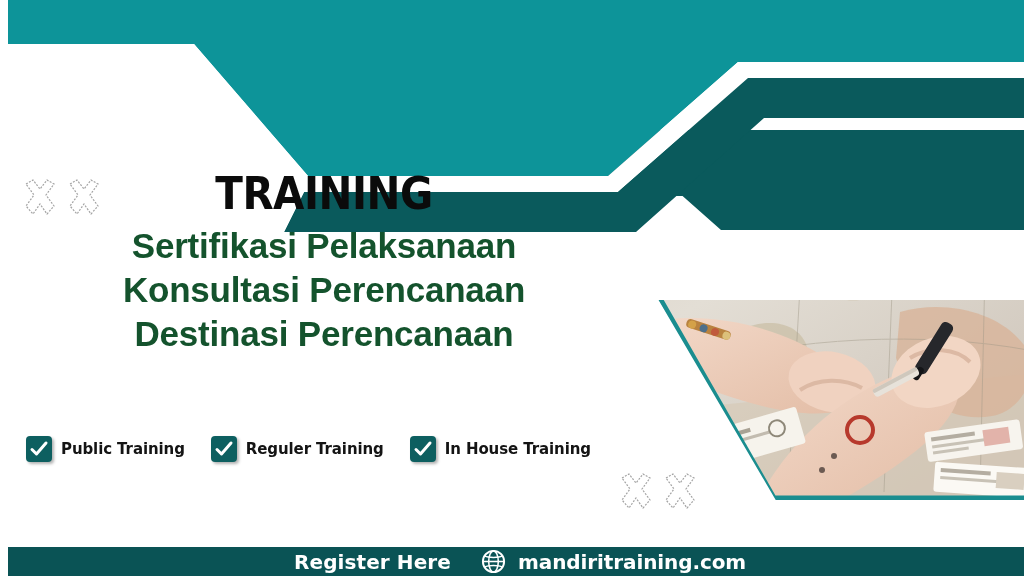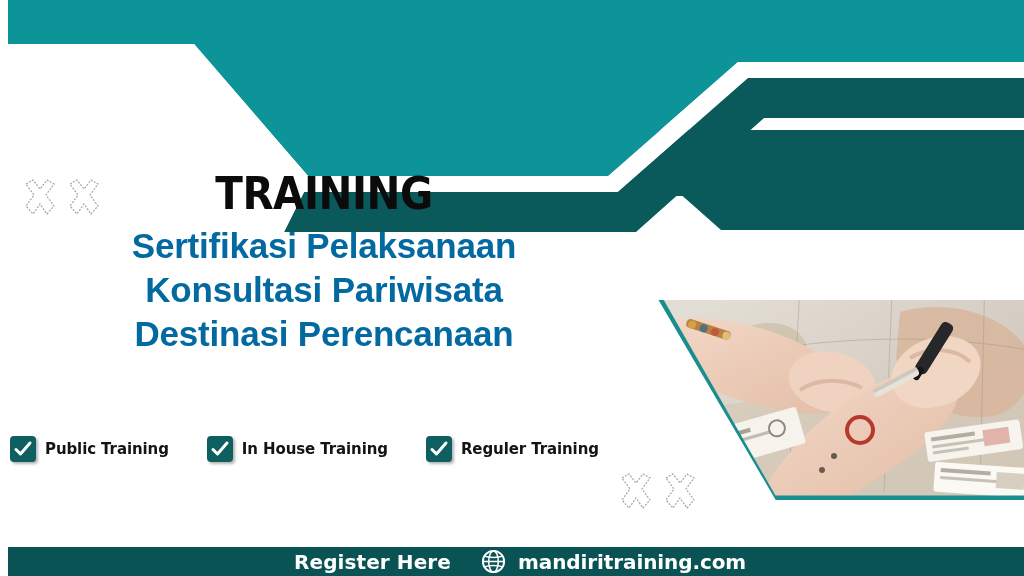--- a/index.html
+++ b/index.html
@@ -72,34 +72,34 @@
     letter-spacing: -0.5px;
     color: #0b0b0b;
     margin: 0 0 8px 0;
     transform: scaleX(0.92);
   }
   .subtitle {
     font-family: "Liberation Sans", sans-serif;
     font-weight: 700;
     font-size: 35px;
     line-height: 1.26;
-    color: #0369a1;
+    color: #14532d;
     margin: 0;
     letter-spacing: -0.2px;
   }
   .subtitle-line { display: block; white-space: nowrap; }
 
   
   .chips {
     position: absolute;
-    left: 2px;
+    left: 18px;
     top: 436px;
     display: flex;
     align-items: center;
-    gap: 38px;
+    gap: 26px;
     z-index: 7;
   }
   .chip {
     display: flex;
     align-items: center;
     gap: 9px;
   }
   .chip-box {
     position: relative;
     width: 26px;
@@ -444,21 +444,21 @@
     </svg>
     <svg width="40" height="44" viewBox="0 0 40 44">
       <path d="M 6 8 L 13 4 L 20 13 L 27 4 L 34 8 L 26 19 L 34 30 L 27 38 L 20 28 L 13 38 L 6 30 L 14 19 Z" fill="none" stroke="#a3a3a3" stroke-width="1.2" stroke-dasharray="2 1.4"></path>
     </svg>
   </div>
 
   <div class="copy">
     <div class="title-main">TRAINING</div>
     <div class="subtitle">
       <span class="subtitle-line">Sertifikasi Pelaksanaan</span>
-      <span class="subtitle-line">Konsultasi Pariwisata</span>
+      <span class="subtitle-line">Konsultasi Perencanaan</span>
       <span class="subtitle-line">Destinasi Perencanaan</span>
     </div>
   </div>
 
   <div class="chips">
 
     <div class="chip">
       <span class="chip-box">
         <svg viewBox="0 0 20 20" xmlns="http://www.w3.org/2000/svg">
           <path d="M 3 10.5 L 7.5 15 L 17 4" fill="none" stroke="#ffffff" stroke-width="3" stroke-linecap="round" stroke-linejoin="round"></path>
@@ -466,30 +466,30 @@
       </span>
       <span class="chip-label">Public Training</span>
     </div>
 
     <div class="chip">
       <span class="chip-box">
         <svg viewBox="0 0 20 20" xmlns="http://www.w3.org/2000/svg">
           <path d="M 3 10.5 L 7.5 15 L 17 4" fill="none" stroke="#ffffff" stroke-width="3" stroke-linecap="round" stroke-linejoin="round"></path>
         </svg>
       </span>
-      <span class="chip-label">In House Training</span>
+      <span class="chip-label">Reguler Training</span>
     </div>
 
     <div class="chip">
       <span class="chip-box">
         <svg viewBox="0 0 20 20" xmlns="http://www.w3.org/2000/svg">
           <path d="M 3 10.5 L 7.5 15 L 17 4" fill="none" stroke="#ffffff" stroke-width="3" stroke-linecap="round" stroke-linejoin="round"></path>
         </svg>
       </span>
-      <span class="chip-label">Reguler Training</span>
+      <span class="chip-label">In House Training</span>
     </div>
 
   </div>
 
   <div class="footer">
     <span class="footer-cta">Register Here</span>
     <span class="footer-site-wrap">
       <svg class="globe" viewBox="0 0 24 24" xmlns="http://www.w3.org/2000/svg">
         <circle cx="12" cy="12" r="10.2" fill="none" stroke="#ffffff" stroke-width="1.8"></circle>
         <ellipse cx="12" cy="12" rx="4.6" ry="10.2" fill="none" stroke="#ffffff" stroke-width="1.5"></ellipse>

